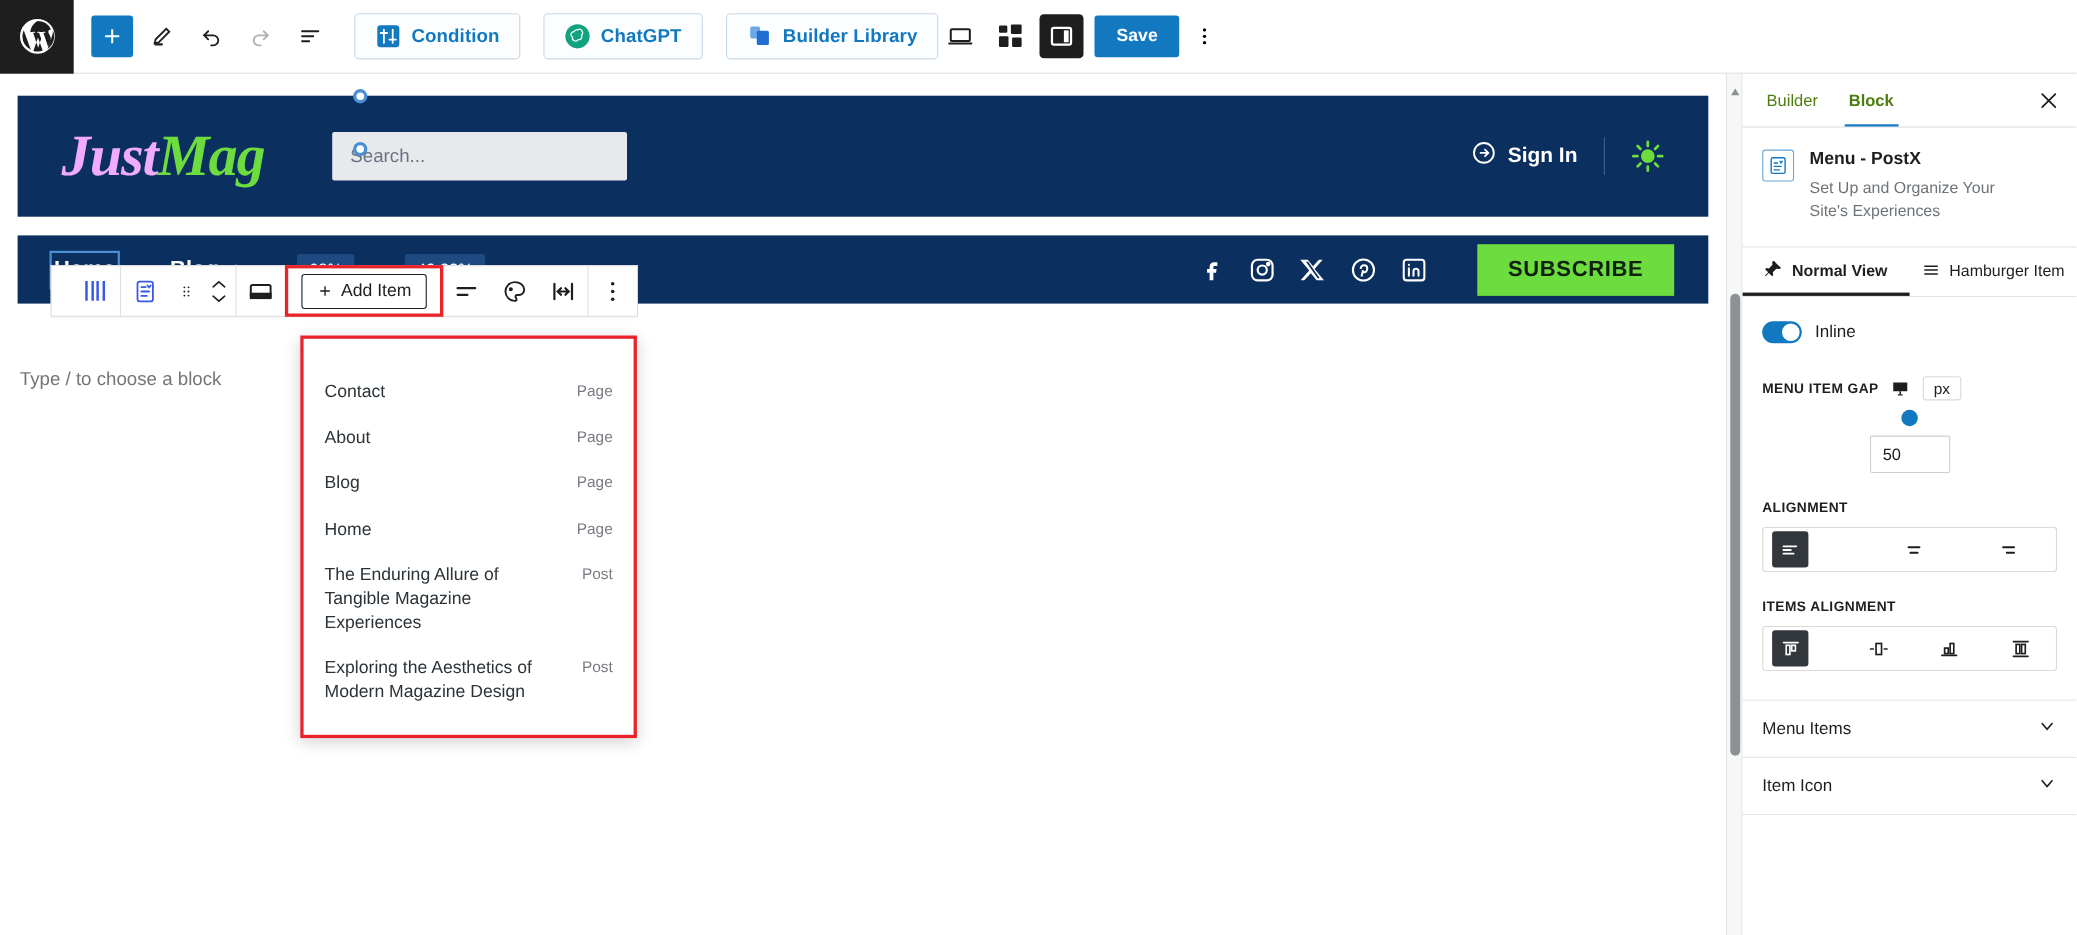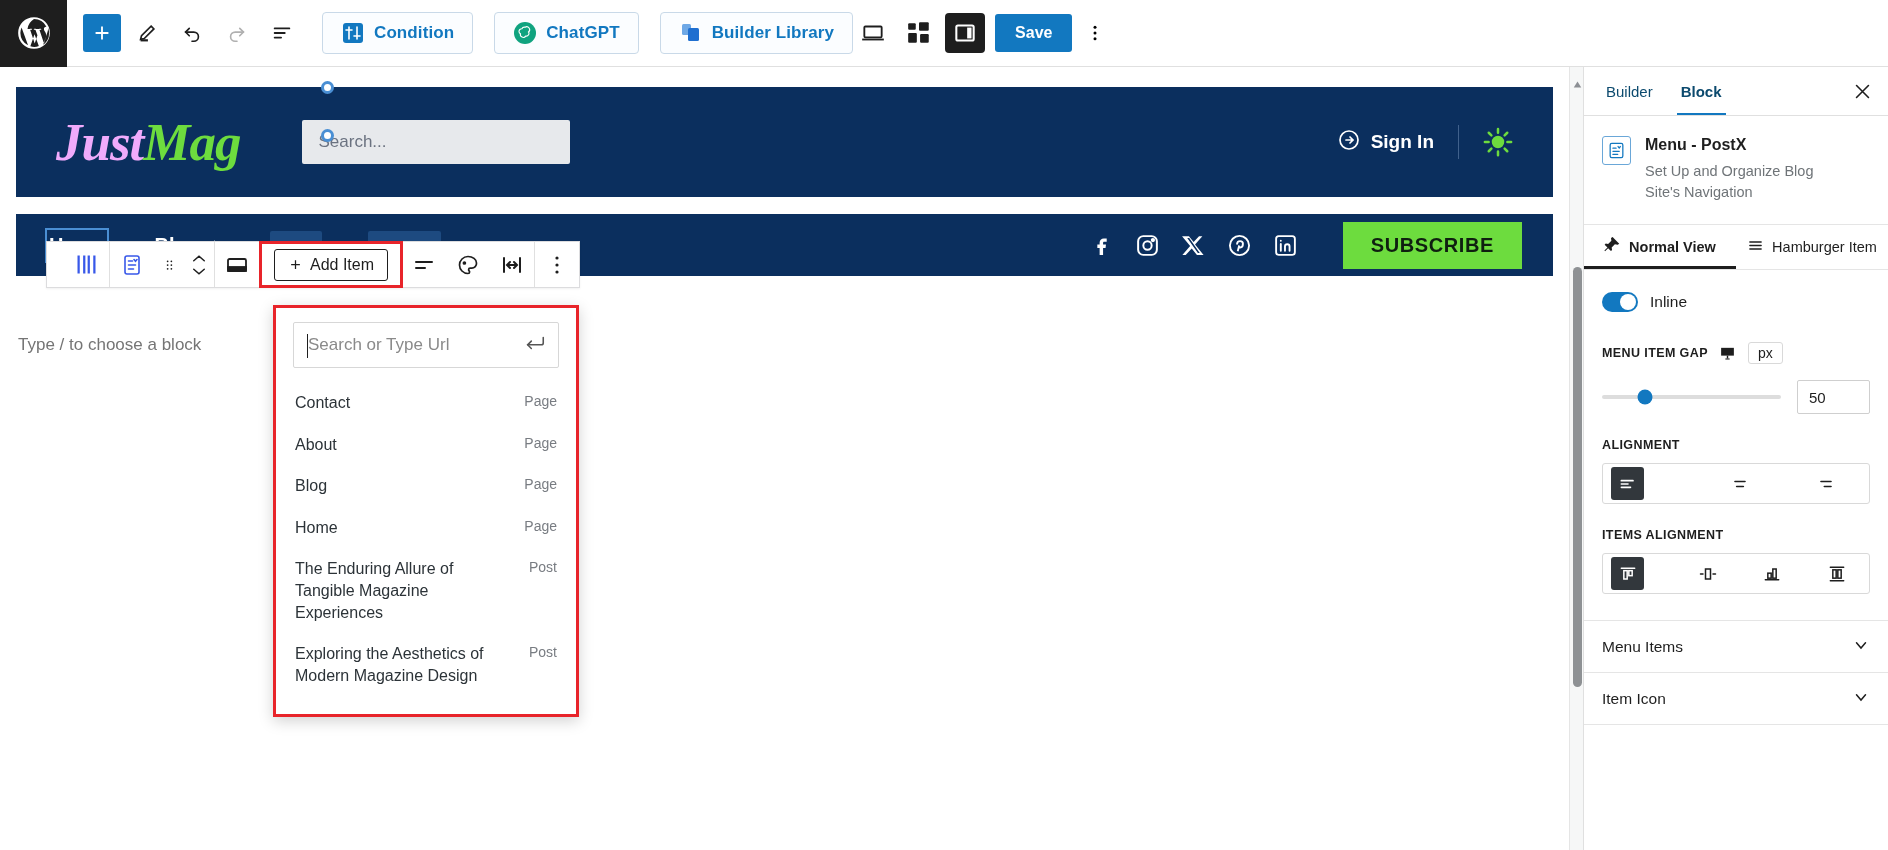--- a/index.html
+++ b/index.html
@@ -224,21 +224,21 @@
     width: 305px; flex: 0 0 305px; background: #fff;
     border-left: 1px solid #e0e0e0; display: flex; flex-direction: column;
     overflow: hidden;
   }
   .sb-tabs {
     display: flex; align-items: center; height: 49px;
     border-bottom: 1px solid #e0e0e0; padding: 0 8px; position: relative;
   }
   .sb-tab {
     padding: 0 14px; height: 48px; display: flex; align-items: center;
-    font-size: 15px; color: #0c4a6e; cursor: pointer; position: relative;
+    font-size: 15px; color: #4d7c0f; cursor: pointer; position: relative;
   }
   .sb-tab.active { font-weight: 600; }
   .sb-tab.active:after {
     content: ''; position: absolute; left: 10px; right: 10px; bottom: 0;
     height: 2.5px; background: #1278c0;
   }
   .sb-close {
     margin-left: auto; width: 36px; height: 36px; display: flex;
     align-items: center; justify-content: center; cursor: pointer; color: #1e1e1e;
   }
@@ -289,21 +289,21 @@
   .gap-head { display: flex; align-items: center; gap: 9px; margin-top: 26px; }
   .resp-ico {
     width: 22px; height: 22px; display: flex; align-items: center; justify-content: center;
     cursor: pointer; color: #1e1e1e;
   }
   .resp-ico svg { width: 17px; height: 17px; }
   .unit-box {
     border: 1px solid #d9d9d9; border-radius: 3px; padding: 2px 9px;
     font-size: 14px; color: #1e1e1e; cursor: pointer;
   }
-  .slider-row { display: flex; align-items: center; gap: 16px; margin-top: 16px; }
+  .slider-row { display: flex; align-items: center; gap: 16px; margin-top: 16px; flex-direction: column; }
   .slider {
     flex: 1; height: 4px; background: #ddd; border-radius: 2px; position: relative; cursor: pointer;
   }
   .slider .thumb {
     position: absolute; left: 24%; top: 50%; transform: translate(-50%,-50%);
     width: 15px; height: 15px; border-radius: 50%; background: #1278c0;
   }
   .num-box {
     width: 73px; height: 34px; border: 1px solid #cfcfcf; border-radius: 2px;
     display: flex; align-items: center; padding: 0 11px; font-size: 15px; color: #1e1e1e;
@@ -599,30 +599,20 @@
                   <circle cx="12" cy="5" r="1.6"></circle>
                   <circle cx="12" cy="12" r="1.6"></circle>
                   <circle cx="12" cy="19" r="1.6"></circle>
                 </svg>
             </div>
           </div>
         </div>
 
         <div class="link-popup">
           <div class="lp-inner">
-            <div class="lp-search">
-              <span class="lp-caret"></span>
-              <span class="ph">Search or Type Url</span>
-              <span class="lp-enter">
-                <svg viewBox="0 0 24 18" fill="none" stroke="currentColor" stroke-width="1.7" stroke-linecap="round">
-                    <path d="M21 3v6a2 2 0 01-2 2H4"></path>
-                    <path d="M8 7l-4 4 4 4"></path>
-                  </svg>
-              </span>
-            </div>
             <div class="lp-list">
               <div class="lp-item">
                 <span class="t">Contact</span>
                 <span class="k">Page</span>
               </div>
               <div class="lp-item">
                 <span class="t">About</span>
                 <span class="k">Page</span>
               </div>
               <div class="lp-item">
@@ -672,21 +662,21 @@
       <div class="sb-blockinfo">
         <div class="bi-icon">
           <svg viewBox="0 0 24 24" fill="none" stroke="currentColor" stroke-width="1.6">
               <rect x="4" y="3" width="16" height="18" rx="2"></rect>
               <path d="M7.5 9h4M7.5 13h8M7.5 17h6" stroke-linecap="round"></path>
               <path d="M14 7l1.4 1.8L16.8 7" stroke-linecap="round"></path>
             </svg>
         </div>
         <div>
           <div class="bi-title">Menu - PostX</div>
-          <div class="bi-desc">Set Up and Organize Blog Site's Navigation</div>
+          <div class="bi-desc">Set Up and Organize Your Site's Experiences</div>
         </div>
       </div>
 
       <div class="sb-viewtabs">
         <div class="vt active">
           <span>
             <svg viewBox="0 0 24 24" fill="currentColor">
                 <path d="M14.5 2.5l7 7-2.2 1.3-3.9-.5-4.6 4.6.6 3.3-1.6 1.6-4-4-4.3 4.3-.9-.9 4.3-4.3-4-4 1.6-1.6 3.3.6 4.6-4.6-.5-3.9 2.3-1.3z"></path>
               </svg>
           </span>

